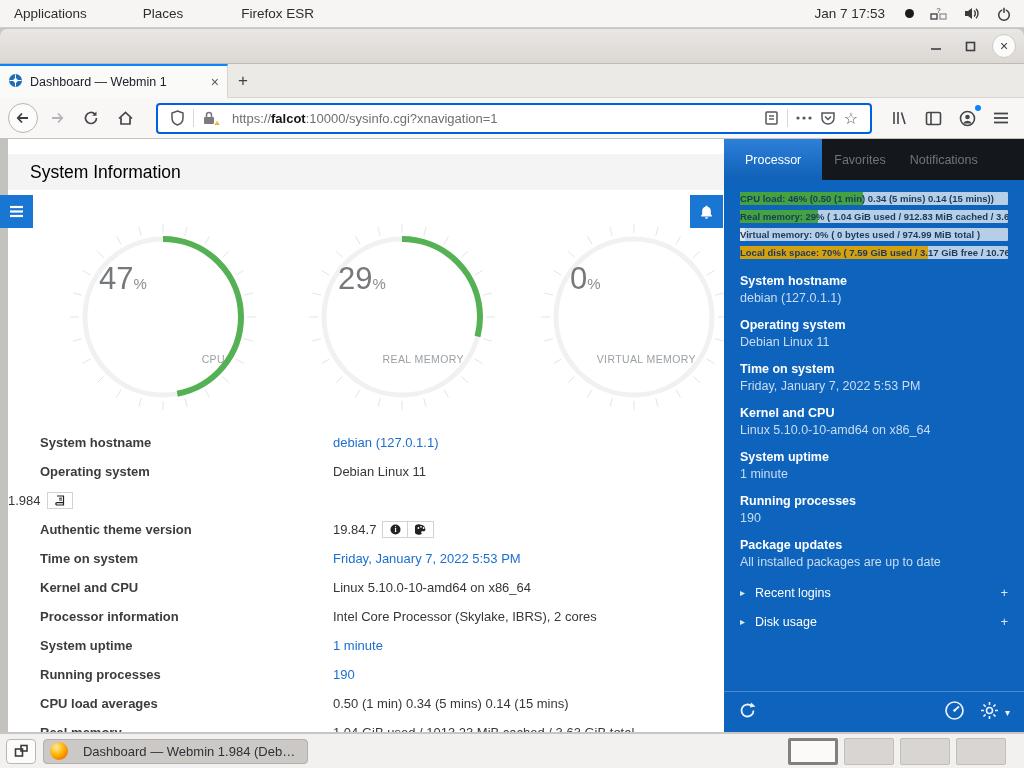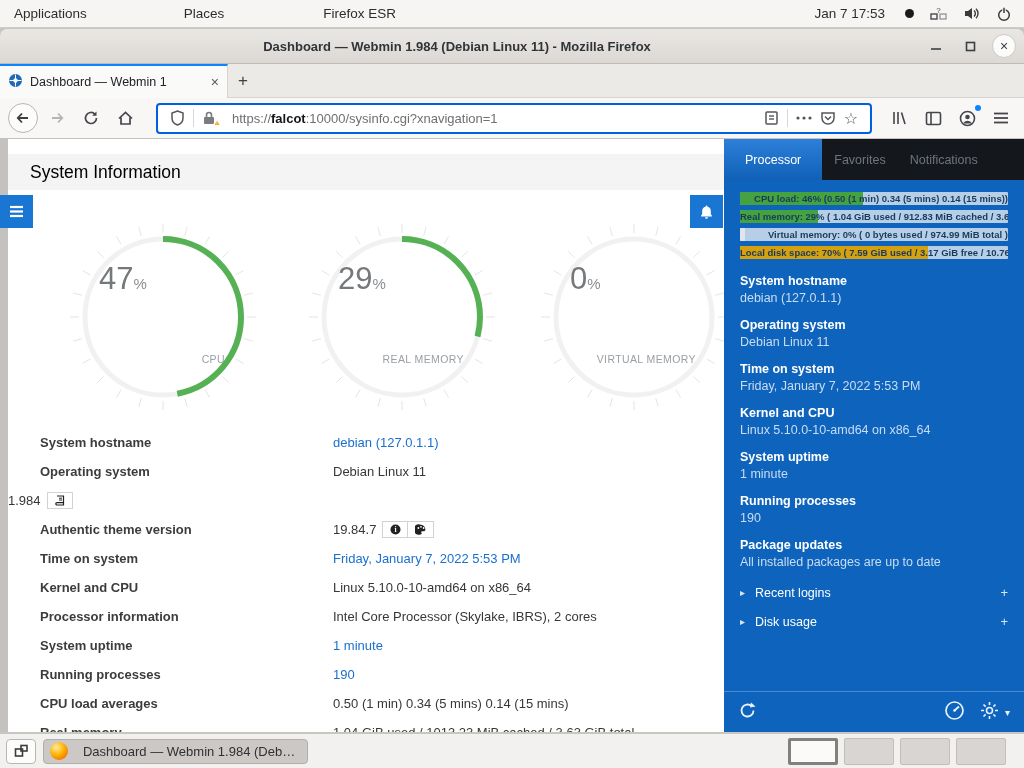--- a/index.html
+++ b/index.html
@@ -1,21 +1,21 @@
 <!DOCTYPE html>
 <html><head>
 <meta charset="utf-8">
 <style>
   * { margin:0; padding:0; box-sizing:border-box; }
   html,body { width:1024px; height:768px; overflow:hidden; font-family:"Liberation Sans",sans-serif; }
   #screen { position:relative; width:1024px; height:768px; background:#c8c6c3; overflow:hidden; }
 
   
   #top-bar { position:absolute; left:0; top:0; width:1024px; height:28px; background:#f6f5f3;
-             border-bottom:1px solid #cfcbc6; display:flex; align-items:center; font-size:13.5px; color:#2d2d2d;gap:41px; }
+             border-bottom:1px solid #cfcbc6; display:flex; align-items:center; font-size:13.5px; color:#2d2d2d; }
   .tb-menu { padding:0 14px; height:100%; display:flex; align-items:center; cursor:default; }
   .tb-menu:nth-child(2){ margin-left:28px; } .tb-menu:nth-child(3){ margin-left:30px; }
   #tb-right { margin-left:auto; display:flex; align-items:center; gap:16px; padding-right:12px; }
   #tb-clock { margin-right:4px; }
   .tb-ic { display:inline-flex; align-items:center; }
   #rec-dot { width:9px; height:9px; border-radius:50%; background:#1a1a1a; }
 
   
   #title-bar { position:absolute; left:0; top:29px; width:1024px; height:35px;
                background:linear-gradient(180deg,#e9e7e4,#dcd8d4); border-bottom:1px solid #bfbab4;
@@ -70,21 +70,21 @@
 
   
   #sidebar { position:absolute; left:724px; top:0; width:300px; height:593px; background:#0e63bc; }
   #sb-tabs { position:absolute; left:0; top:0; width:300px; height:41px; background:#14171b; display:flex; }
   .sb-tab { height:41px; display:flex; align-items:center; justify-content:center; font-size:12.5px; color:#6e757c; padding:0 12px; }
   .sb-tab.active { background:linear-gradient(180deg,#2e7fd9,#0f60b6); color:#fff; padding:0 21px; }
   #sb-body { position:absolute; left:0; top:41px; width:300px; height:511px; overflow:hidden; }
   .meter { position:relative; margin:0 16px 5px 16px; height:13px; background:#b7cfe6; border-radius:1px; overflow:hidden; }
   .meter:first-child { margin-top:12px; }
   .meter-fill { position:absolute; left:0; top:0; height:100%; }
-  .meter-text { position:absolute; left:0; top:0; width:100%; height:100%; text-align:right; font-size:9.5px;
+  .meter-text { position:absolute; left:0; top:0; width:100%; height:100%; text-align:left; font-size:9.5px;
                 line-height:13px; color:#173a5e; font-weight:bold; white-space:nowrap; overflow:hidden; }
   #sb-info { margin:14px 16px 0 16px; }
   .pair { margin-bottom:10px; }
   .pair .plabel { font-size:12.5px; font-weight:bold; color:#fff; line-height:17px; }
   .pair .pvalue { font-size:12.5px; color:#c9ddf4; line-height:17px; }
   .sb-section { display:flex; align-items:center; margin:14px 16px 0 16px; color:#fff; font-size:12.5px; }
   .sb-section .tri { font-size:10px; color:#d8e6f6; margin-right:10px; }
   .sb-section .plus { margin-left:auto; color:#d8e6f6; font-size:13px; }
   #sb-footer { position:absolute; left:0; bottom:0; width:300px; height:41px; border-top:1px solid rgba(255,255,255,.25);
                display:flex; align-items:center; padding:0 14px; color:#eaf2fb; }
@@ -135,21 +135,20 @@
         <svg width="16" height="16" viewBox="0 0 16 16">
             <circle cx="8" cy="9" r="5.3" fill="none" stroke="#3b3b3b" stroke-width="1.5"></circle>
             <line x1="8" y1="1.5" x2="8" y2="7.5" stroke="#f6f5f3" stroke-width="3.4"></line>
             <line x1="8" y1="1.8" x2="8" y2="7" stroke="#3b3b3b" stroke-width="1.5"></line>
           </svg>
       </span>
     </div>
   </div>
 
   <div id="title-bar">
-    <div id="win-title">Dashboard — Webmin 1.984 (Debian Linux 11) - Mozilla Firefox</div>
     <div id="win-controls">
       <span class="wc">
           <svg width="12" height="12" viewBox="0 0 12 12">
             <line x1="1" y1="9" x2="11" y2="9" stroke="#3b3f45" stroke-width="1.6"></line>
           </svg>
         </span>
       <span class="wc">
           <svg width="11" height="11" viewBox="0 0 11 11">
             <rect x="1.5" y="1.5" width="8" height="8" fill="none" stroke="#3b3f45" stroke-width="1.6"></rect>
           </svg>

